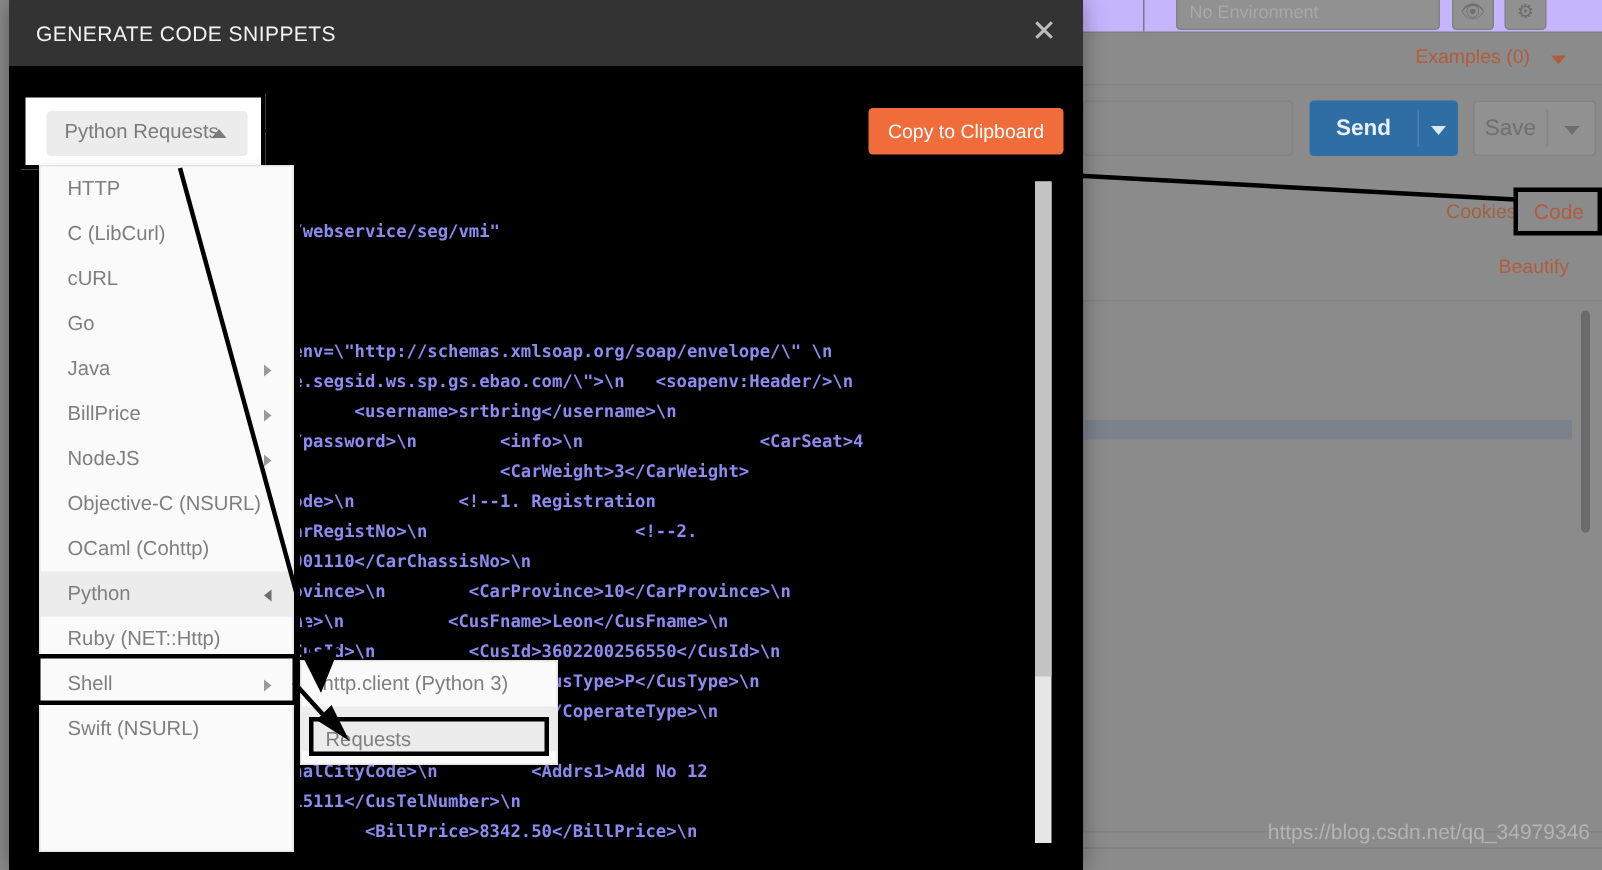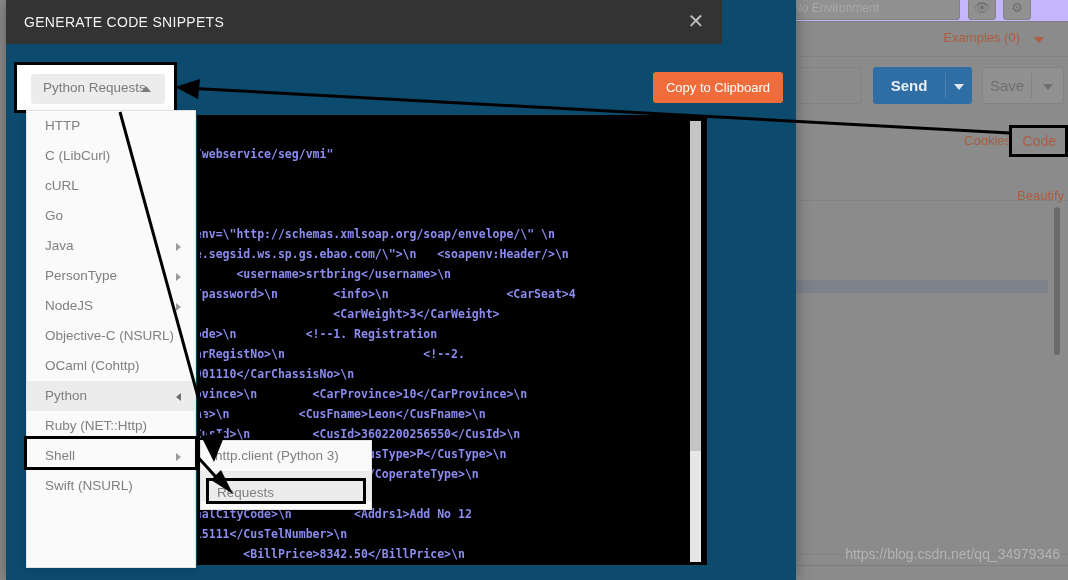--- a/index.html
+++ b/index.html
@@ -108,22 +108,22 @@
   }
   .code-link-box {
     position: absolute; right: 0px; top: 22px;
     padding: 5px 9px 5px 11px;
     border: 3px solid #000;
     color: #b05c3f; font-size: 14px;
     background: #8b8b8b;
   }
 
   .beautify-link {
-    position: absolute; right: 4px; top: 170px;
-    color: #b05c3f; font-size: 13px; margin-top: 18px;
+    position: absolute; right: 22px; top: 170px;
+    color: #b05c3f; font-size: 13px;
   }
 
   .resp-pane {
     position: absolute; left: 722px; top: 200px; width: 346px; height: 355px;
     border: 1px solid #838383; border-right: none;
   }
   .resp-scrollbar {
     position: absolute; right: 8px; top: 6px; width: 6px; height: 148px;
     background: #6b6b6b; border-radius: 3px;
   }
@@ -140,22 +140,22 @@
     position: absolute; left: 722px; bottom: 0; width: 346px; height: 15px;
     background: #8b8b8b; border-top: 1px solid #7e7e7e;
   }
   .left-edge-strip {
     position: absolute; left: 0; top: 0; width: 6px; height: 580px;
     background: #8b8b8b;
   }
 
   
   .modal {
-    position: absolute; left: 6px; top: 0; width: 790px; height: 580px;
-    background: #0c4a6e;
+    position: absolute; left: 6px; top: 0; width: 716px; height: 580px;
+    background: #000000;
     box-shadow: 0 0 14px rgba(0,0,0,.35);
   }
   .modal-header {
     position: absolute; left: 0; top: 0; width: 716px; height: 44px;
     background: #333333;
   }
   .modal-title {
     position: absolute; left: 18px; top: 14px;
     color: #f2f2f2; font-size: 14px; letter-spacing: .3px;
   }
@@ -356,21 +356,21 @@
       <div class="code-scrollbar-track"></div>
       <div class="code-scrollbar-thumb"></div>
     </div>
 
     <div class="lang-menu" id="lang-menu">
         <div class="lang-item"><span>HTTP</span></div>
         <div class="lang-item"><span>C (LibCurl)</span></div>
         <div class="lang-item"><span>cURL</span></div>
         <div class="lang-item"><span>Go</span></div>
         <div class="lang-item"><span>Java</span><span class="sub-caret-right"></span></div>
-        <div class="lang-item"><span>PersonType</span><span class="sub-caret-right"></span></div>
+        <div class="lang-item"><span>BillPrice</span><span class="sub-caret-right"></span></div>
         <div class="lang-item"><span>NodeJS</span><span class="sub-caret-right"></span></div>
         <div class="lang-item"><span>Objective-C (NSURL)</span></div>
         <div class="lang-item"><span>OCaml (Cohttp)</span></div>
         <div class="lang-item selected"><span>Python</span><span class="sub-caret-left"></span></div>
         <div class="lang-item"><span>Ruby (NET::Http)</span></div>
         <div class="lang-item"><span>Shell</span><span class="sub-caret-right"></span></div>
         <div class="lang-item"><span>Swift (NSURL)</span></div>
       </div>
     <div class="python-highlight"></div>
 

